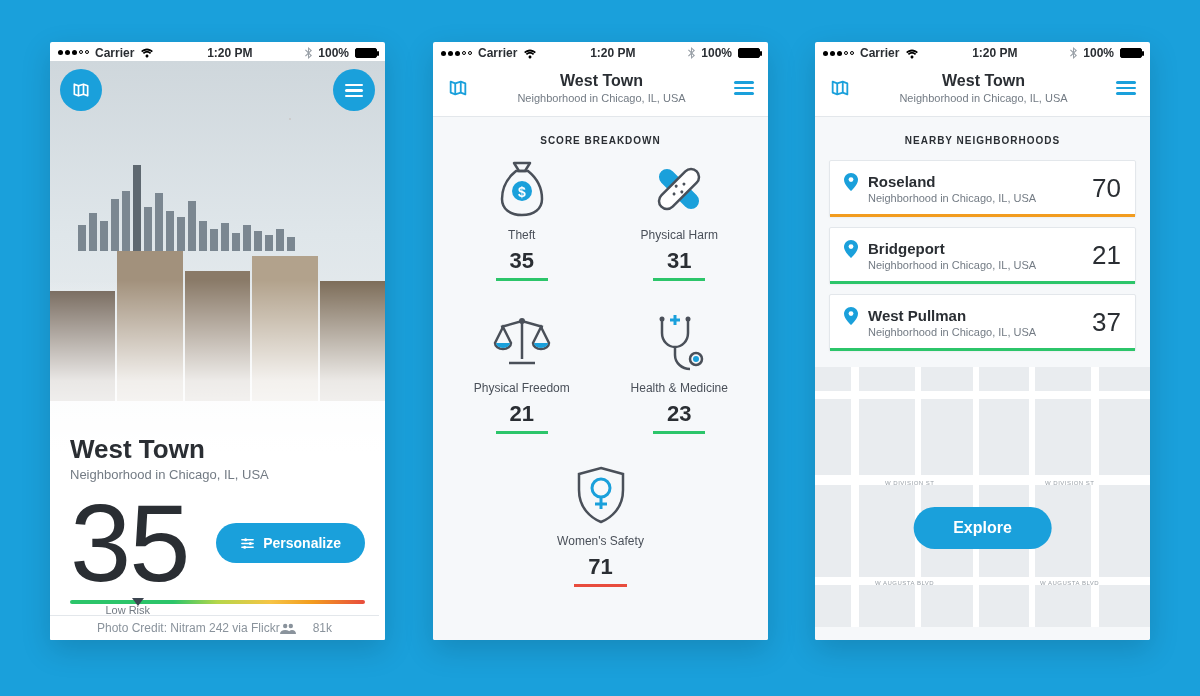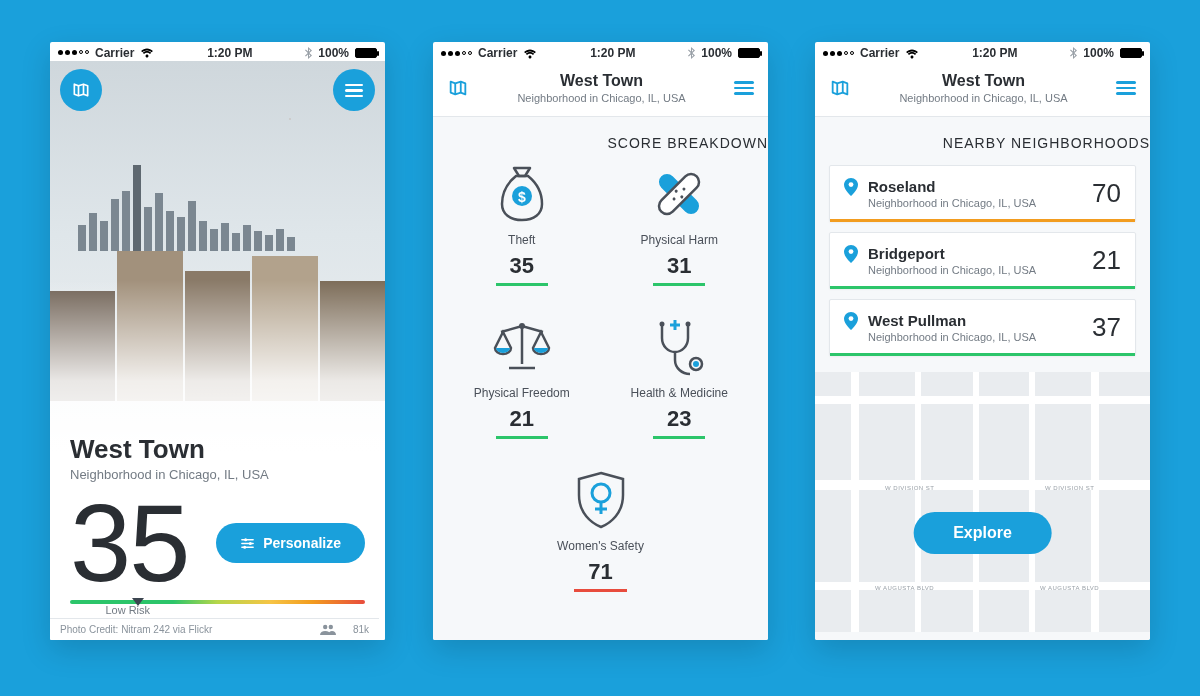--- a/index.html
+++ b/index.html
@@ -73,26 +73,26 @@
   .hero-body{position:absolute;left:20px;right:20px;bottom:24px;}
   .place-ttl{font-size:26px;font-weight:600;}
   .place-sub{font-size:13px;color:var(--muted);margin-top:2px;}
   .score-row{display:flex;align-items:center;justify-content:space-between;margin-top:6px;}
   .big-score{font-size:110px;font-weight:300;line-height:1;letter-spacing:-2px;}
   .pill-btn{display:inline-flex;align-items:center;gap:8px;background:var(--blue);color:#fff;font-weight:700;font-size:14px;padding:12px 24px;border-radius:999px;cursor:pointer;border:none;}
   .gauge{margin-top:2px;}
   .gauge .bar{height:4px;border-radius:2px;background:linear-gradient(to right,#2cc56a 0%,#2cc56a 35%,#b6d64a 50%,#f6c445 68%,#f29c1f 82%,#e84c3d 100%);position:relative;}
   .gauge .ind{position:absolute;top:-2px;width:0;height:0;border-left:6px solid transparent;border-right:6px solid transparent;border-top:8px solid #3c4550;transform:translateX(-50%);}
   .gauge .lab{font-size:11px;color:var(--muted);margin-top:0;}
-  .hero-foot{position:absolute;left:0;right:6px;bottom:0;display:flex;align-items:center;justify-content:space-between;font-size:10px;color:#8a939c;padding:5px 10px;border-top:1px solid var(--line);background:rgba(255,255,255,.9);}
+  .hero-foot{position:absolute;left:0;right:6px;bottom:0;display:flex;align-items:center;justify-content:center;font-size:12px;color:#8a939c;padding:5px 10px;border-top:1px solid var(--line);background:rgba(255,255,255,.9);}
   .hero-foot .ppl{display:flex;align-items:center;gap:17px;}
 
   
   .screen-body{flex:1;overflow:hidden;background:var(--panel-soft);}
-  .sec-title{text-align:right;font-size:14px;font-weight:400;letter-spacing:1px;padding:18px 0 10px;}
+  .sec-title{text-align:center;font-size:10px;font-weight:700;letter-spacing:1px;padding:18px 0 10px;}
   .grid2{display:grid;grid-template-columns:1fr 1fr;row-gap:28px;padding:0 10px 20px;}
   .metric{display:flex;flex-direction:column;align-items:center;gap:6px;}
   .metric .ic{width:66px;height:66px;display:flex;align-items:center;justify-content:center;}
   .metric .ml{font-size:12px;color:#4a5059;}
   .metric .mv{font-size:22px;font-weight:800;border-bottom:3px solid var(--green);padding:0 14px 4px;}
   .metric .mv.red{border-color:var(--red);}
   .row1{grid-column:1/3;display:flex;justify-content:center;}
 
   
   .near-list{padding:4px 14px 6px;}

